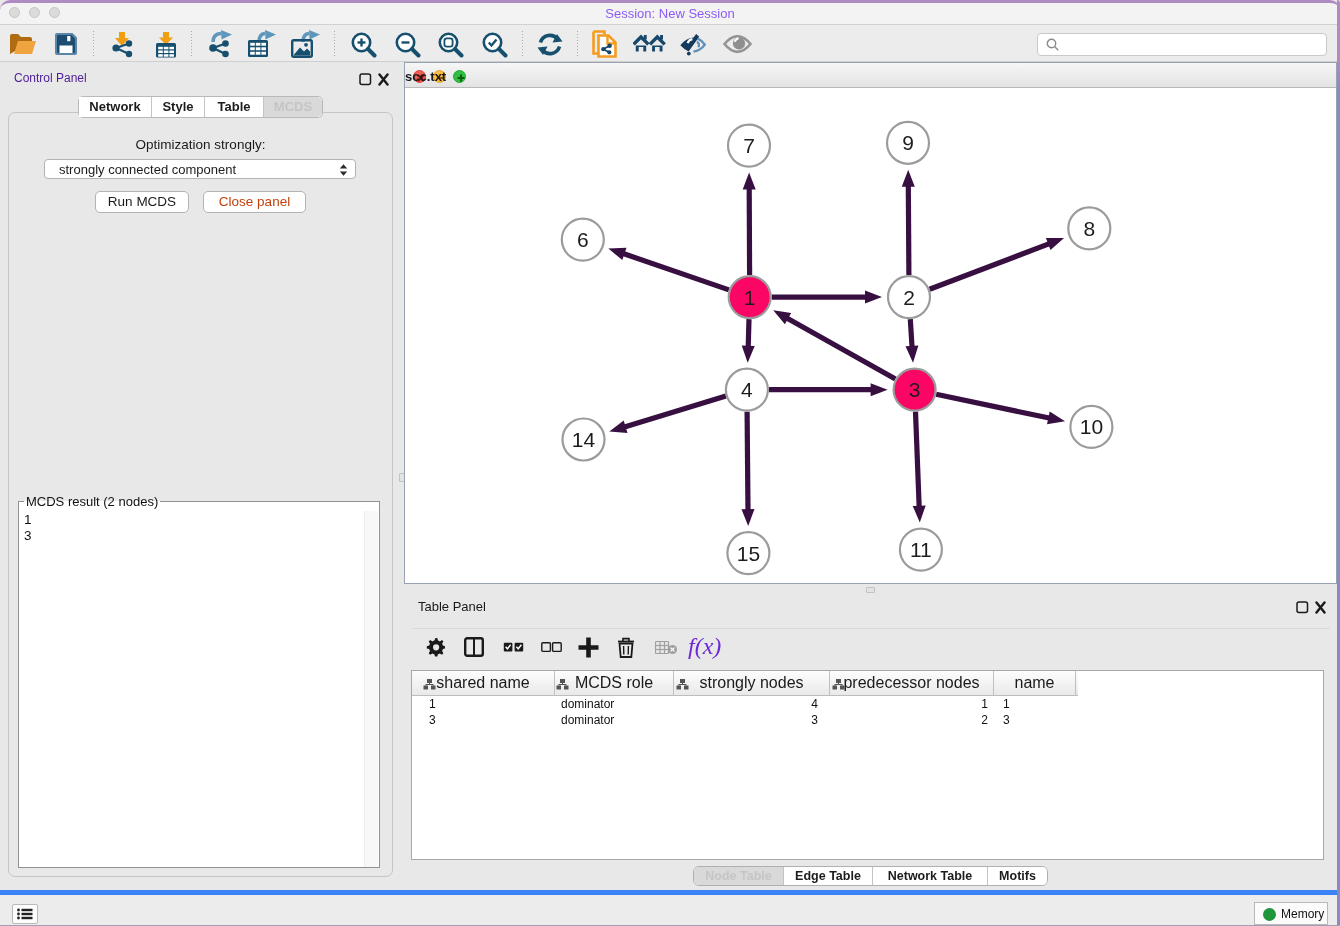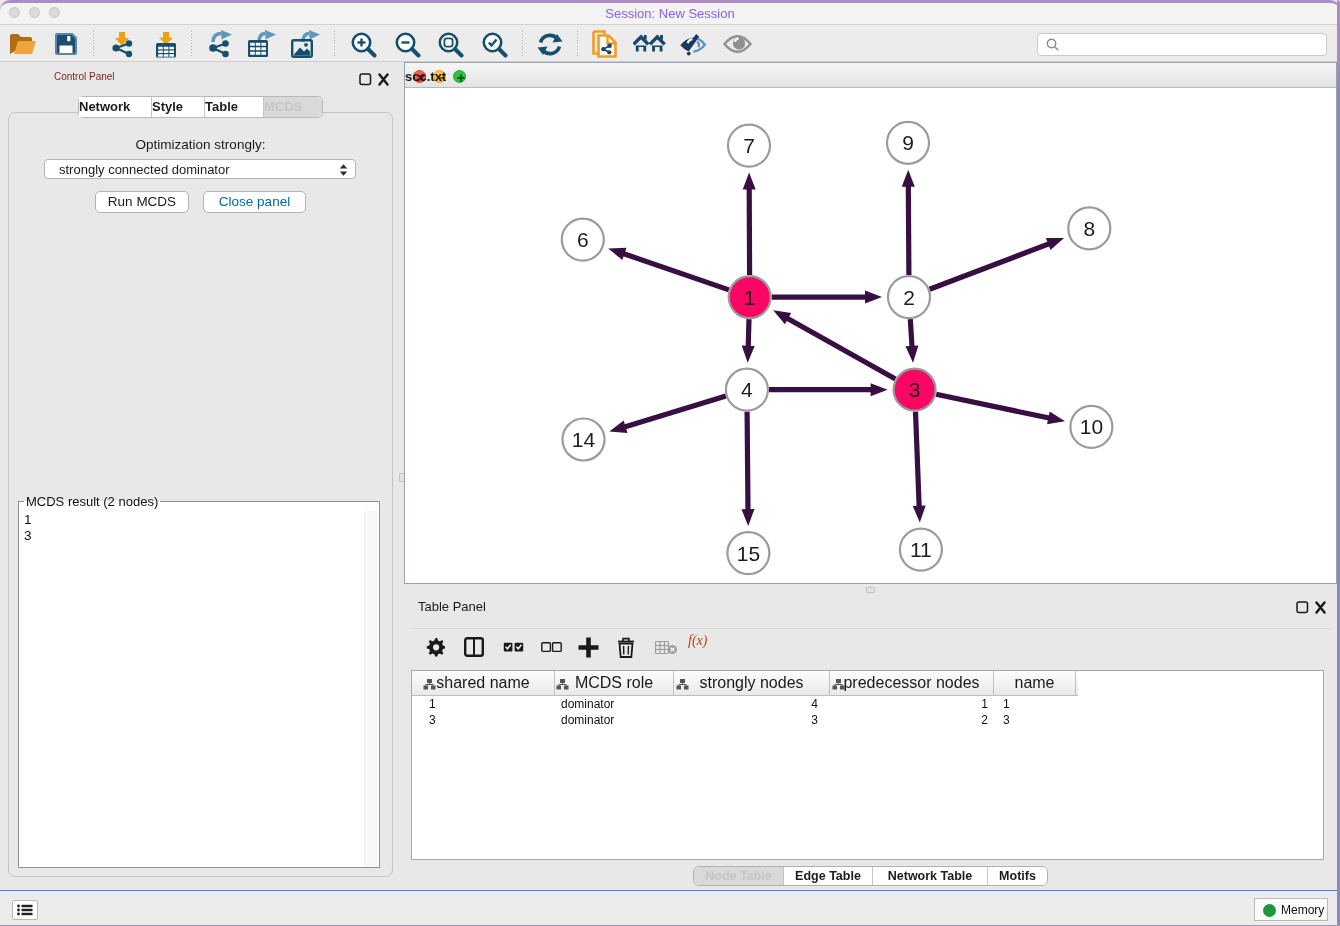--- a/index.html
+++ b/index.html
@@ -21,26 +21,26 @@
   font-size:13px; color:#8b5cf6; }
 
 #toolbar { position:absolute; left:0; top:25px; width:1340px; height:37px; background:#ececec;
   border-bottom:1px solid #cfcfcf; }
 .sep { position:absolute; top:6px; height:26px; width:1px;
   background-image:repeating-linear-gradient(#aaa 0 1px, transparent 1px 3px); }
 .tbi { position:absolute; }
 #searchbox { position:absolute; left:1037px; top:8px; width:290px; height:23px; background:#fff;
   border:1px solid #c9c9c9; border-radius:4px; }
 
-#cp-title { position:absolute; left:14px; top:71px; font-size:10px; color:#7f1d1d;margin-left:40px; }
+#cp-title { position:absolute; left:14px; top:71px; font-size:12px; color:#4c1d95; }
 #cp-box { position:absolute; left:8px; top:112px; width:385px; height:765px;
   border:1px solid #c5c5c5; border-radius:7px; background:#e9e8e9; }
 #cp-tabs { position:absolute; left:78px; top:96px; width:245px; height:22px;
   border:1px solid #b9b9b9; border-radius:5px; background:#fff; display:flex; z-index:5;}
-.cp-tab { flex:none; text-align:left; font-size:13px; font-weight:bold; color:#1c1c1c;
+.cp-tab { flex:none; text-align:center; font-size:13px; font-weight:bold; color:#1c1c1c;
   line-height:20px; border-right:1px solid #c4c4c4; background:#fff;}
 
 #netwin { position:absolute; left:404px; top:62px; width:933px; height:522px;
   border:1px solid #97a2b2; background:#fff; }
 #netwin-title { position:absolute; left:0; top:0; width:100%; height:25px;
   background:linear-gradient(#f6f6f6,#e3e3e3); border-bottom:1px solid #b9b9b9; }
 .itl { position:absolute; top:7px; width:13px; height:13px; border-radius:50%;
   font-size:11px; line-height:12px; text-align:center; font-weight:bold; }
 .itl svg { position:absolute; left:2.5px; top:2.5px; }
 
@@ -55,21 +55,21 @@
 .td-row { position:absolute; left:0; width:913px; height:16px; font-size:12px; color:#111; }
 .td-cell { position:absolute; top:0; height:16px; line-height:16px; }
 .hier { width:13px; height:13px; }
 
 #bt-tabs { position:absolute; left:693px; top:866px; height:20px; display:flex;
   border:1px solid #b0b0b0; border-radius:6px; background:#fff; }
 .bt-tab { flex:none; text-align:center; font-size:12.5px; font-weight:bold; color:#1c1c1c;
   line-height:18px; border-right:1px solid #c4c4c4; background:#fff; }
 
 #statusbar { position:absolute; left:0; top:890px; width:1340px; height:36px; background:#ececec;
-  border-top:1px solid #3b82f6;padding-left:42px; }
+  border-top:5px solid #3b82f6;padding-left:42px; }
 </style>
 </head>
 <body>
 <svg width="0" height="0" style="position:absolute">
     <defs>
 <g id="hier">
         <rect x="4" y="1" width="5" height="4" fill="#555"></rect>
         <rect x="0.5" y="7.5" width="4.5" height="4" fill="#555"></rect>
         <rect x="8" y="7.5" width="4.5" height="4" fill="#555"></rect>
         <path d="M6.5 5 L6.5 6.5 M2.8 7.5 L2.8 6.5 L10.2 6.5 L10.2 7.5" stroke="#555" stroke-width="1" fill="none"></path>
@@ -232,28 +232,28 @@
   </svg>
 <div id="cp-box"></div>
 <div id="cp-tabs">
   <div class="cp-tab" style="width:73px;">Network</div>
   <div class="cp-tab" style="width:53px;">Style</div>
   <div class="cp-tab" style="width:59px;">Table</div>
   <div class="cp-tab" style="width:58px;border-right:none;background:#d9d9d9;color:#c6c5c6;border-radius:0 5px 5px 0;">MCDS</div>
 </div>
 <div class="abs" style="left:8px;top:137px;width:385px;text-align:center;font-size:13.5px;color:#1b1b1b;">Optimization strongly:</div>
 <div class="abs" style="left:44px;top:159px;width:312px;height:20px;background:#fff;border:1px solid #b3b3b3;border-radius:4px;">
-  <div style="position:absolute;left:14px;top:2px;font-size:13px;color:#1b1b1b;">strongly connected dominator</div>
+  <div style="position:absolute;left:14px;top:2px;font-size:13px;color:#1b1b1b;">strongly connected component</div>
   <svg style="position:absolute;right:6px;top:3px" width="11" height="14" viewBox="0 0 11 14">
       <path d="M1.8 5.4 L5.5 1.2 L9.2 5.4 Z" fill="#2b2b2b"></path>
       <path d="M1.8 8.6 L5.5 12.8 L9.2 8.6 Z" fill="#2b2b2b"></path>
     </svg>
 </div>
 <div class="abs" style="left:95px;top:191px;width:94px;height:22px;background:#fff;border:1px solid #b3b3b3;border-radius:5px;text-align:center;font-size:13.5px;color:#1b1b1b;line-height:20px;">Run MCDS</div>
-<div class="abs" style="left:203px;top:191px;width:103px;height:22px;background:#fff;border:1px solid #b3b3b3;border-radius:5px;text-align:center;font-size:13.5px;color:#0369a1;line-height:20px;">Close panel</div>
+<div class="abs" style="left:203px;top:191px;width:103px;height:22px;background:#fff;border:1px solid #b3b3b3;border-radius:5px;text-align:center;font-size:13.5px;color:#c2410c;line-height:20px;">Close panel</div>
 
 <div class="abs" id="mcds-box" style="left:18px;top:501px;width:362px;height:367px;background:#fff;border:1px solid #919191;">
   <div style="position:absolute;left:5px;top:-8px;font-size:13px;color:#111;background:linear-gradient(#e9e8e9 50%,#ffffff 50%);padding:0 2px;">MCDS result (2 nodes)</div>
   <div style="position:absolute;left:5px;top:10px;font-size:13.5px;color:#111;line-height:16px;">1<br>3</div>
   <div style="position:absolute;right:1px;top:9px;width:14px;height:356px;background:#f8f8f8;border-left:1px solid #ededed;"></div>
 </div>
 
 <div id="netwin">
   <div id="netwin-title">
     <div class="itl" style="left:8px;background:#ee5f55;border:1px solid #d8453c;">
@@ -373,21 +373,21 @@
       <g fill="#9f9f9f">
         <rect x="0.5" y="0.5" width="13" height="12" rx="1" fill="none" stroke="#9f9f9f" stroke-width="1.2"></rect>
         <line x1="0.5" y1="4.5" x2="13.5" y2="4.5" stroke="#9f9f9f" stroke-width="1.2"></line>
         <line x1="0.5" y1="8.5" x2="13.5" y2="8.5" stroke="#9f9f9f" stroke-width="1.2"></line>
         <line x1="5" y1="0.5" x2="5" y2="12.5" stroke="#9f9f9f" stroke-width="1.2"></line>
         <line x1="9.5" y1="0.5" x2="9.5" y2="12.5" stroke="#9f9f9f" stroke-width="1.2"></line>
         <circle cx="17.5" cy="8.5" r="4.5"></circle>
       </g>
       <path d="M15.6 6.6 L19.4 10.4 M19.4 6.6 L15.6 10.4" stroke="#fff" stroke-width="1.3"></path>
     </svg>
-  <div class="abs" style="left:278px;top:13px;font-family:'Liberation Serif',serif;font-style:italic;font-size:14px;color:#c2410c;">f(x)</div>
+  <div class="abs" style="left:278px;top:13px;font-family:'Liberation Serif',serif;font-style:italic;font-size:24px;color:#6d28d9;">f(x)</div>
 </div>
 <div id="tp-box">
   <div id="tp-header">
     <div class="th-cell" style="width:143px;">shared name</div>
     <div class="th-cell" style="width:119px;">MCDS role</div>
     <div class="th-cell" style="width:156px;">strongly nodes</div>
     <div class="th-cell" style="width:164px;">predecessor nodes</div>
     <div class="th-cell" style="width:82px;">name</div>
   </div>
   <svg class="abs hier" style="left:11px;top:7px">

